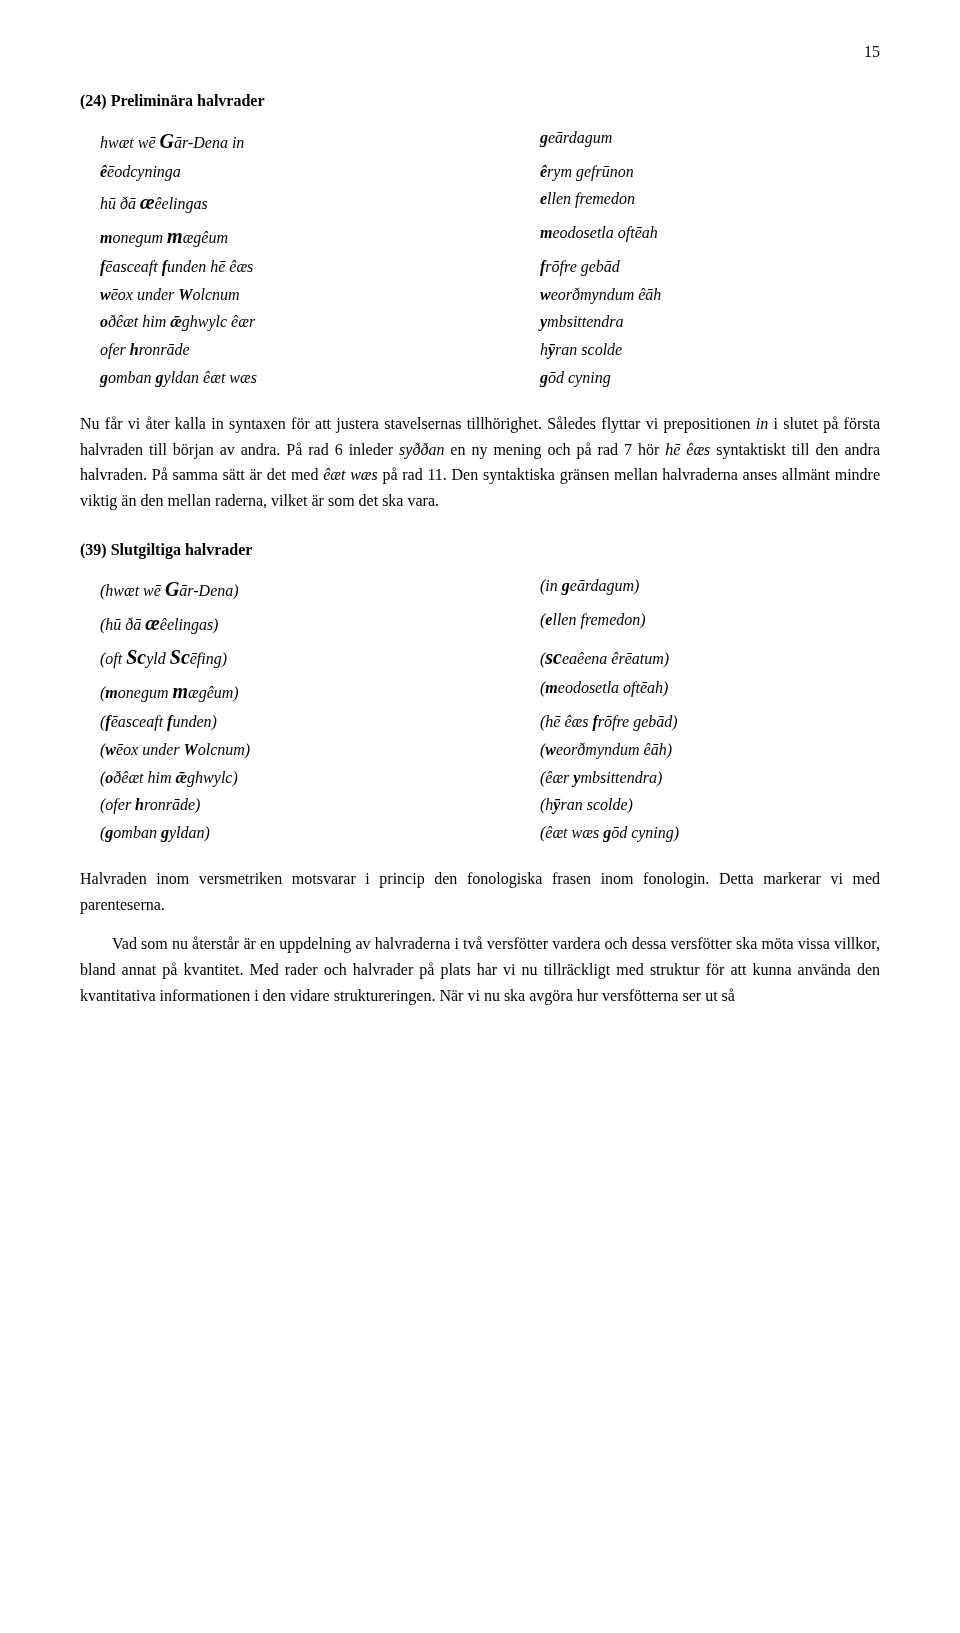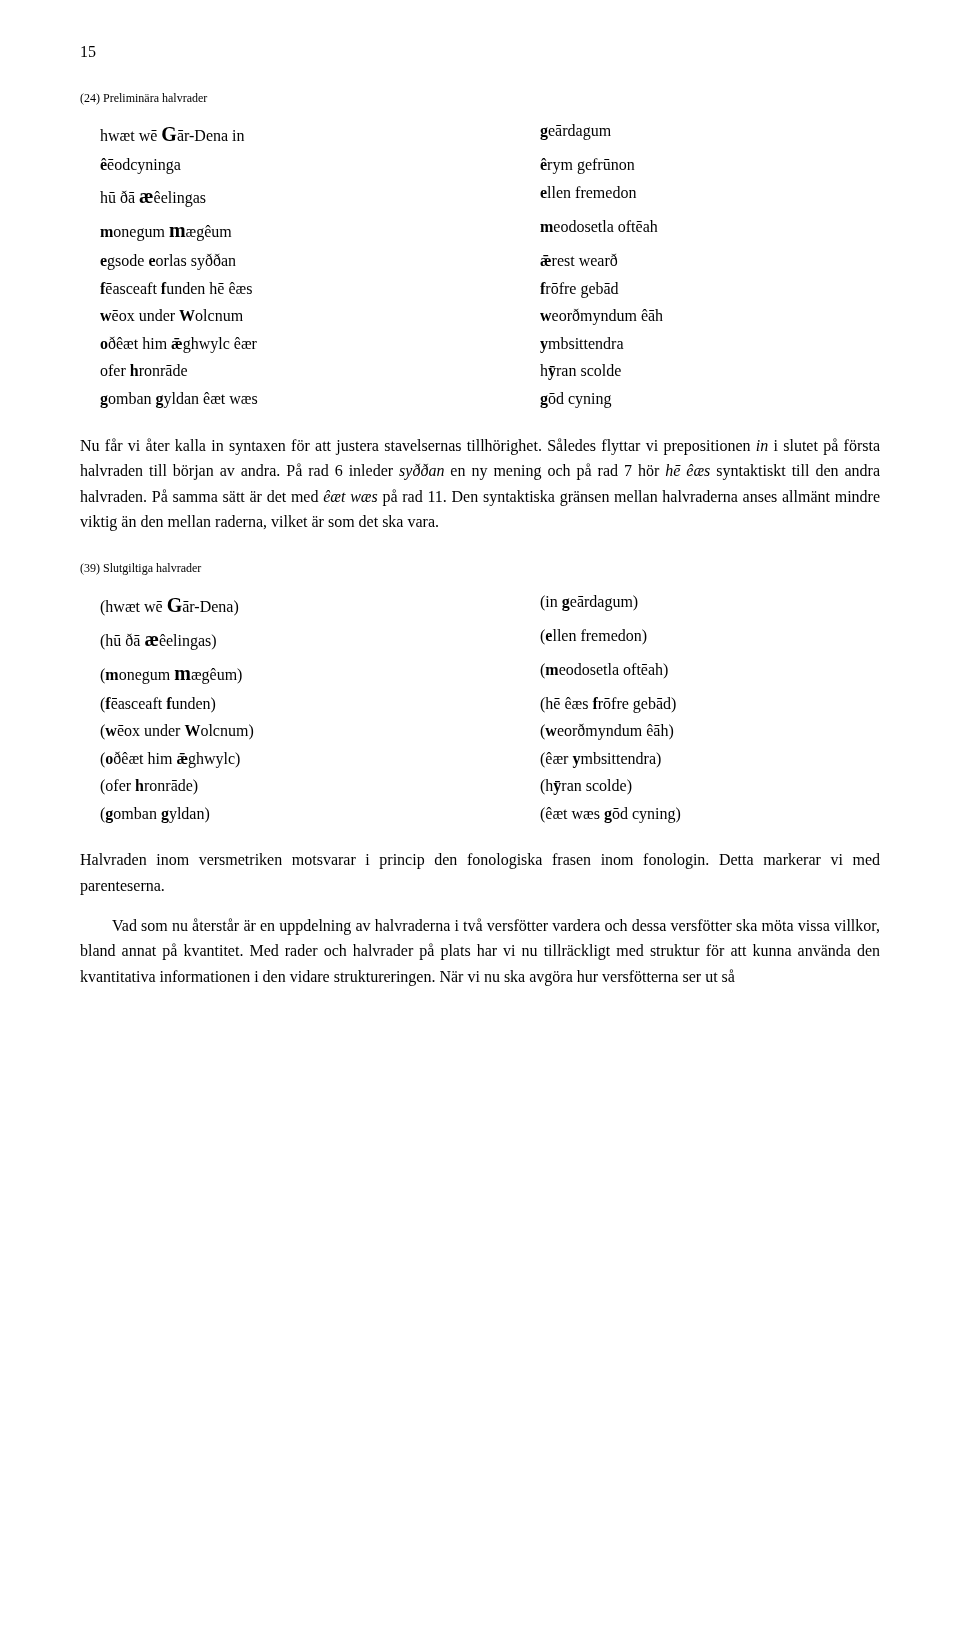--- a/index.html
+++ b/index.html
@@ -7,33 +7,34 @@
       background: #fff;
       color: #000;
       font-family: "Times New Roman", Times, serif;
       font-size: 16px;
       line-height: 1.55;
       padding: 40px 80px;
       max-width: 960px;
       margin: 0 auto;
     }
     .page-number {
-      text-align: left;
+      text-align: right;
       margin-bottom: 24px;
       font-size: 16px;
     }
     .section-heading {
-      font-weight: normal;
+      font-weight: bold;
       margin-bottom: 10px;
-      font-size: 12px;
+      font-size: 16px;
     }
     .halflines-table {
       width: 100%;
       margin-bottom: 20px;
       border-collapse: collapse;
+      font-style: italic;
     }
     .halflines-table td {
       vertical-align: top;
       padding: 1px 0;
       width: 50%;
       font-size: 16px;
       line-height: 1.6;
     }
     .halflines-table td:first-child {
       padding-left: 20px;
@@ -80,24 +81,20 @@
       </tr>
       <tr>
         <td>hū ðā <span class="large-bold">æ</span>êelingas</td>
         <td><span class="bold">e</span>llen fremedon</td>
       </tr>
       <tr>
         <td><span class="bold">m</span>onegum <span class="large-bold">m</span>ægêum</td>
         <td><span class="bold">m</span>eodosetla oftēah</td>
       </tr>
       <tr>
-        <td><span class="bold">e</span>gsode <span class="bold">e</span>orlas syððan</td>
-        <td><span class="bold">ǣ</span>rest wearð</td>
-      </tr>
-      <tr>
         <td><span class="bold">f</span>ēasceaft <span class="bold">f</span>unden hē êæs</td>
         <td><span class="bold">f</span>rōfre gebād</td>
       </tr>
       <tr>
         <td><span class="bold">w</span>ēox under <span class="bold">W</span>olcnum</td>
         <td><span class="bold">w</span>eorðmyndum êāh</td>
       </tr>
       <tr>
         <td><span class="bold">o</span>ðêæt him <span class="bold">ǣ</span>ghwylc êær</td>
         <td><span class="bold">y</span>mbsittendra</td>
@@ -124,20 +121,24 @@
     <tbody>
       <tr>
         <td>(hwæt wē <span class="large-bold">G</span>ār-Dena)</td>
         <td>(in <span class="bold">g</span>eārdagum)</td>
       </tr>
       <tr>
         <td>(hū ðā <span class="large-bold">æ</span>êelingas)</td>
         <td>(<span class="bold">e</span>llen fremedon)</td>
       </tr>
       <tr>
+        <td>(oft <span class="large-bold">Sc</span>yld <span class="large-bold">Sc</span>ēfing)</td>
+        <td>(<span class="large-bold">sc</span>eaêena êrēatum)</td>
+      </tr>
+      <tr>
         <td>(<span class="bold">m</span>onegum <span class="large-bold">m</span>ægêum)</td>
         <td>(<span class="bold">m</span>eodosetla oftēah)</td>
       </tr>
       <tr>
         <td>(<span class="bold">f</span>ēasceaft <span class="bold">f</span>unden)</td>
         <td>(hē êæs <span class="bold">f</span>rōfre gebād)</td>
       </tr>
       <tr>
         <td>(<span class="bold">w</span>ēox under <span class="bold">W</span>olcnum)</td>
         <td>(<span class="bold">w</span>eorðmyndum êāh)</td>

